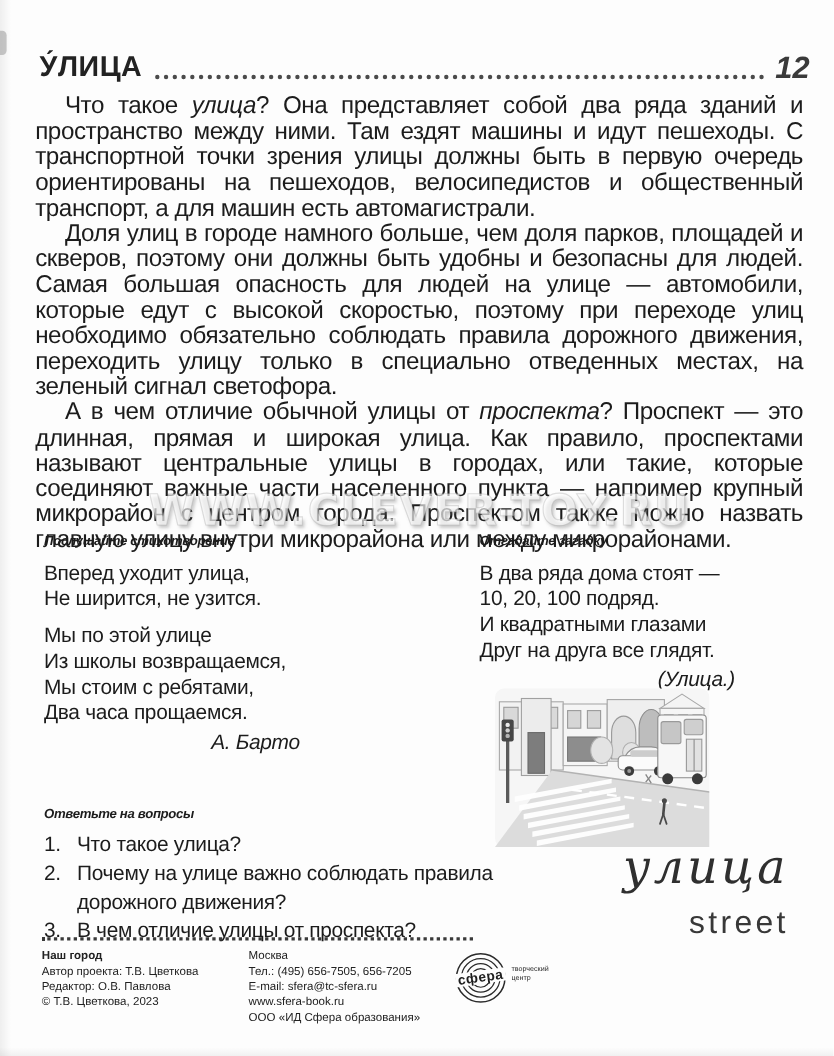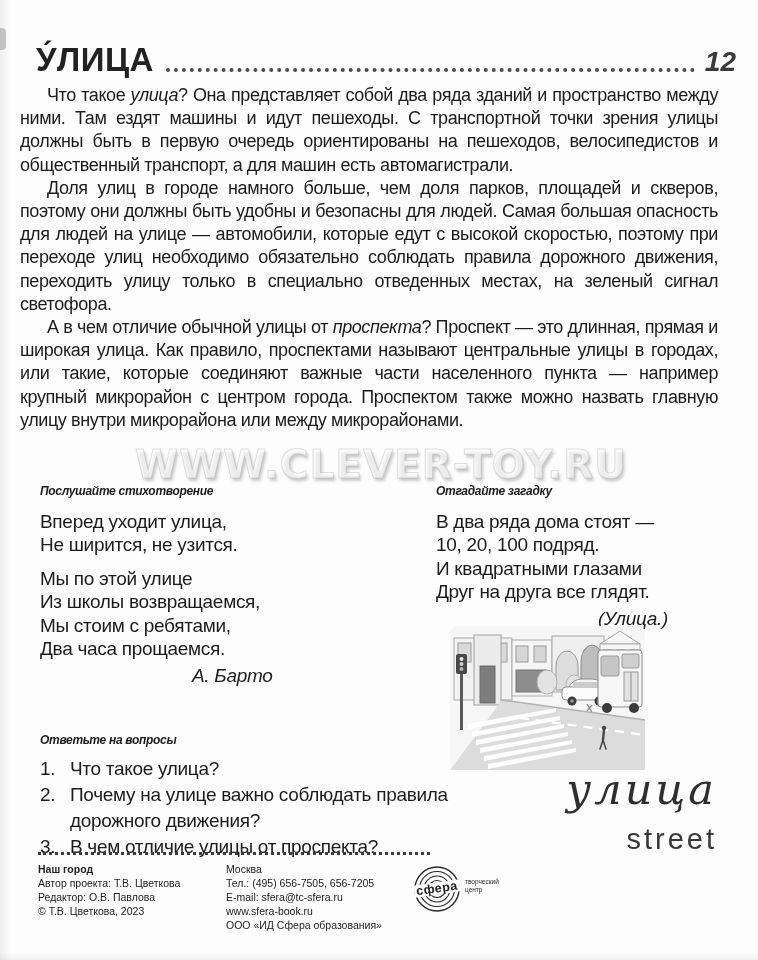--- a/index.html
+++ b/index.html
@@ -7,26 +7,26 @@
         font-family:"Liberation Sans",sans-serif;color:#1c1c1c;}
   .page::before{content:"";position:absolute;left:0;top:0;bottom:0;width:10px;
         background:linear-gradient(90deg,rgba(0,0,0,0.06),rgba(0,0,0,0));pointer-events:none;}
   .page::after{content:"";position:absolute;left:0;right:0;bottom:0;height:8px;
         background:linear-gradient(0deg,rgba(0,0,0,0.05),rgba(0,0,0,0));pointer-events:none;}
   .scan-mark{position:absolute;left:0;top:28px;width:6px;height:22px;background:#9a9a9a;
         border-radius:0 4px 4px 0;opacity:.55;}
 
   
   .header{position:absolute;left:36px;top:26px;width:700px;display:flex;align-items:flex-end;}
-  .title{font-size:33px;font-weight:bold;letter-spacing:.5px;color:#222;line-height:38px;white-space:nowrap;}
+  .title{font-size:26px;font-weight:bold;letter-spacing:.5px;color:#222;line-height:38px;white-space:nowrap;}
   .leader{flex:1;margin:0 10px 7px 12px;border-bottom:4px dotted #4b4b4b;height:0;}
   .pagenum{font-size:28px;font-weight:bold;font-style:italic;color:#3a3a3a;line-height:34px;margin-top:19px;}
 
   
-  .body-text{position:absolute;left:20px;top:84px;width:698px;font-size:18px;line-height:23.2px;
+  .body-text{position:absolute;left:32px;top:84px;width:698px;font-size:22px;line-height:23.2px;
         letter-spacing:-0.4px;text-align:justify;}
   .body-text p{margin:0;text-indent:27px;}
   .it{font-style:italic;}
 
   
   .watermark{position:absolute;left:24px;top:442px;width:714px;z-index:5;pointer-events:none;
         font-family:"DejaVu Sans",sans-serif;font-size:39px;font-weight:bold;letter-spacing:1px;
         text-align:center;white-space:nowrap;color:rgba(255,255,255,0.62);
         -webkit-text-stroke:1px rgba(150,150,150,0.30);
         text-shadow:2px 3px 3px rgba(110,110,110,0.35);}

